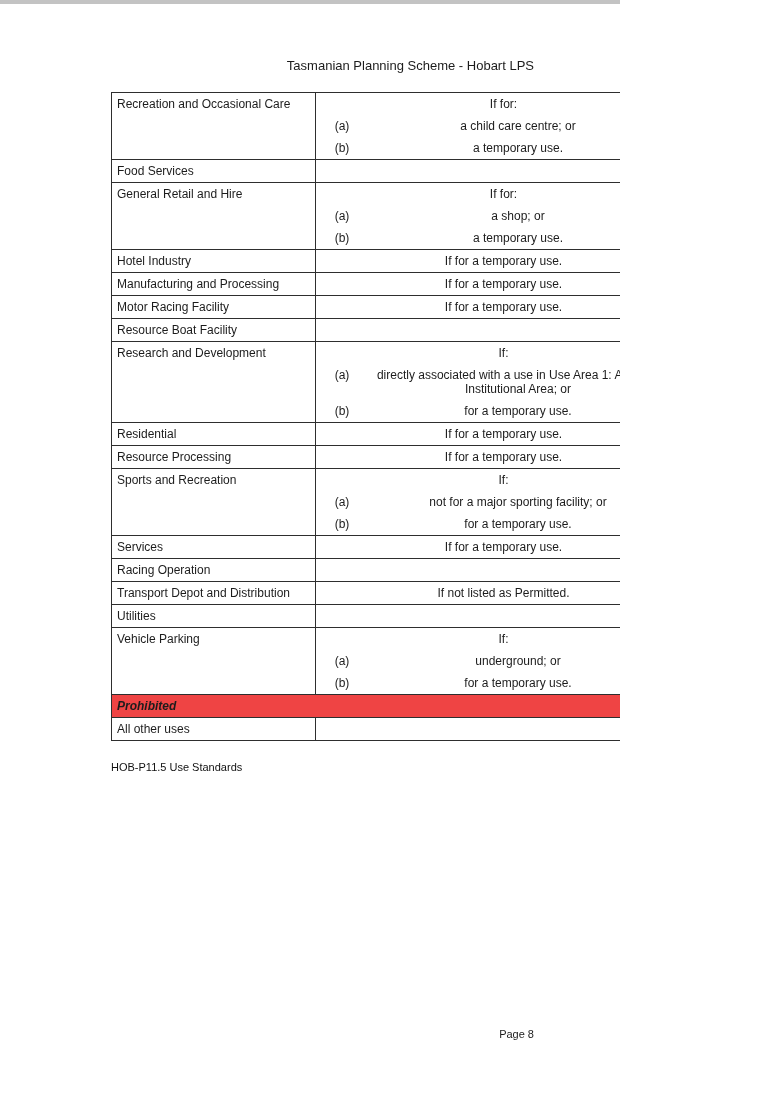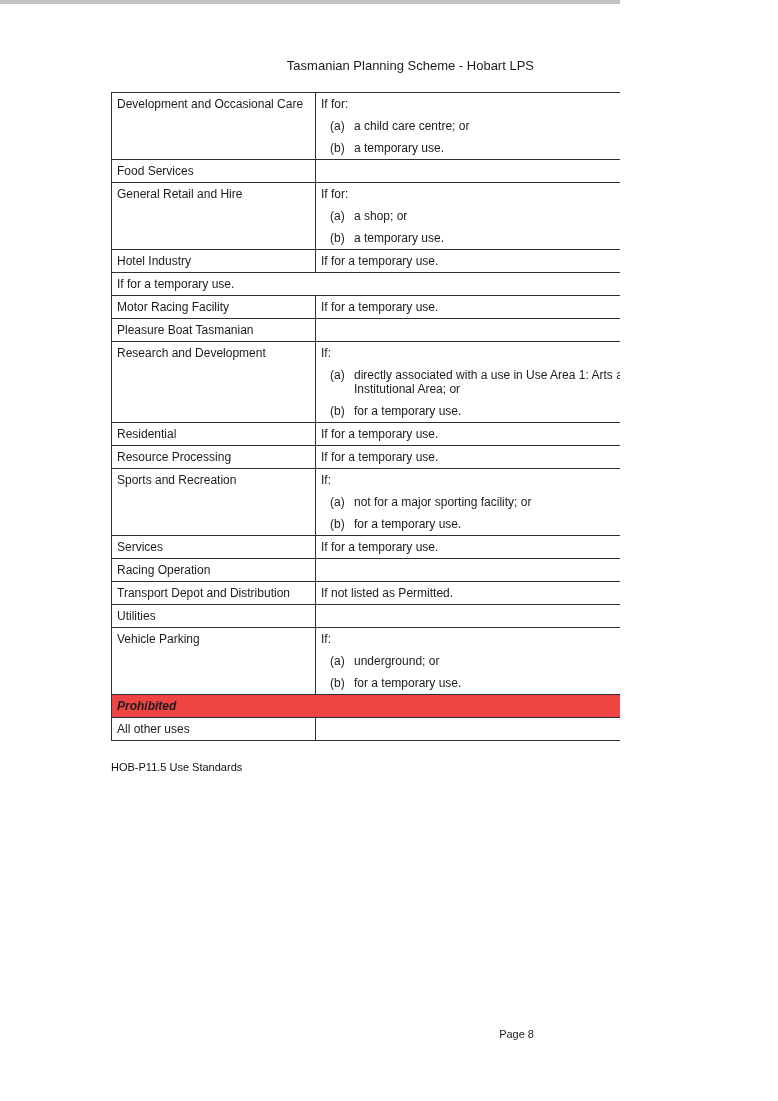--- a/index.html
+++ b/index.html
@@ -50,21 +50,21 @@
   .cell {
     font-size:12px;
     line-height:14px;
     padding:4px 5px;
   }
   .cell-use {
     width:204px;
     flex-shrink:0;
     border-right:1px solid #2e2e2e;
   }
-  .cell-qual { flex:1; }
+  .cell-qual { flex:1;text-align:center; }
   .section-row { background:#ef4444;font-style:italic; }
   .section-label {
     font-weight:bold;
     font-size:12px;
     line-height:14px;
     padding:4px 5px;
   }
   .qual-intro { font-size:12px; line-height:14px; }
   .qual-item {
     display:flex;
@@ -95,21 +95,21 @@
 </head>
 <body>
 
 <div class="page">
   <div class="top-strip"></div>
 
   <div class="doc-header">Tasmanian Planning Scheme - Hobart LPS</div>
 
   <div class="use-table">
       <div class="row">
-        <div class="cell cell-use">Development and Occasional Care</div>
+        <div class="cell cell-use">Recreation and Occasional Care</div>
         <div class="cell cell-qual">
           <div class="qual-intro">If for:</div>
           <div class="qual-item">
             <span class="qual-item-label">(a)</span>
             <span class="qual-item-text">a child care centre; or</span>
           </div>
           <div class="qual-item">
             <span class="qual-item-label">(b)</span>
             <span class="qual-item-text">a temporary use.</span>
           </div>
@@ -131,28 +131,29 @@
             <span class="qual-item-label">(b)</span>
             <span class="qual-item-text">a temporary use.</span>
           </div>
         </div>
       </div>
       <div class="row">
         <div class="cell cell-use">Hotel Industry</div>
         <div class="cell cell-qual">If for a temporary use.</div>
       </div>
       <div class="row">
+        <div class="cell cell-use">Manufacturing and Processing</div>
         <div class="cell cell-qual">If for a temporary use.</div>
       </div>
       <div class="row">
         <div class="cell cell-use">Motor Racing Facility</div>
         <div class="cell cell-qual">If for a temporary use.</div>
       </div>
       <div class="row">
-        <div class="cell cell-use">Pleasure Boat Tasmanian</div>
+        <div class="cell cell-use">Resource Boat Facility</div>
         <div class="cell cell-qual"></div>
       </div>
       <div class="row">
         <div class="cell cell-use">Research and Development</div>
         <div class="cell cell-qual">
           <div class="qual-intro">If:</div>
           <div class="qual-item">
             <span class="qual-item-label">(a)</span>
             <span class="qual-item-text">directly associated with a use in Use Area 1: Arts and Institutional Area; or</span>
           </div>

